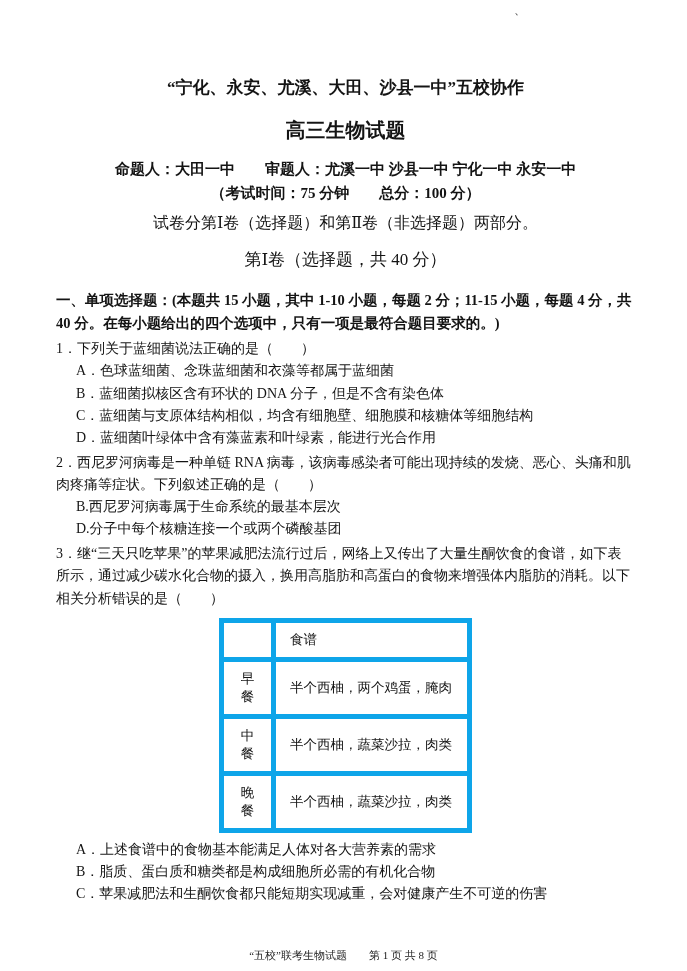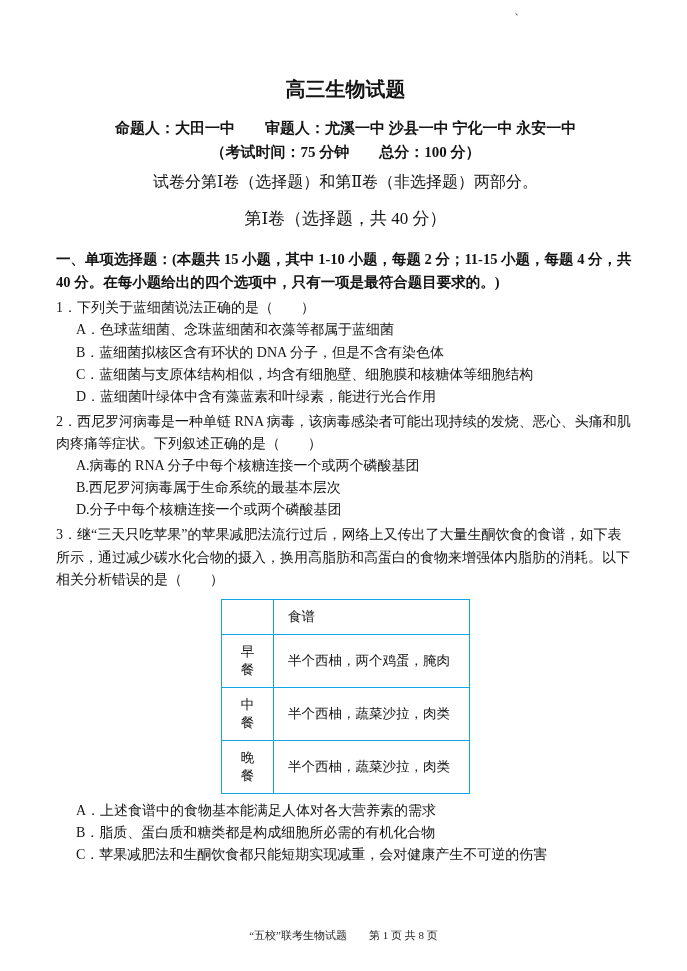--- a/index.html
+++ b/index.html
@@ -30,62 +30,62 @@
   .t-note    { font-size: 16px; font-weight: 400; text-align: center; margin: 0 0 14px; }
   .t-part    { font-size: 17px; font-weight: 400; text-align: center; margin: 12px 0 18px; }
   .section-title {
     font-size: 14.5px; font-weight: 700; line-height: 1.6; margin: 0 0 3px;
   }
   .question { margin: 0; }
   .stem   { font-size: 14px; line-height: 1.58; margin: 3px 0 0; }
   .option { font-size: 14px; line-height: 1.58; margin: 0; padding-left: 20px; }
   .diet-table { border-collapse: collapse; margin: 8px auto 6px; }
   .diet-table td, .diet-table th {
-    border: 1px solid #0ea5e9;
+    border: 5px solid #0ea5e9;
     font-size: 13.5px;
     font-weight: 400;
     padding: 8px 14px;
   }
   .diet-table .meal { width: 52px; text-align: center; }
   .diet-table .menu { min-width: 196px; text-align: left; }
   .diet-table thead th { text-align: center; }
   .footer {
     position: absolute;
-    left: 0; right: 0; bottom: 28px;
+    left: 0; right: 0; bottom: 8px;
     text-align: center;
     font-size: 11px;
     color: #1c1c1c;
   }
 </style>
 </head>
 <body>
 
 <div class="page">
 
   <span class="corner-mark">、</span>
 
+  <div class="t-coop">“宁化、永安、尤溪、大田、沙县一中”五校协作</div>
   <div class="t-subject">高三生物试题</div>
   <div class="t-setters">命题人：大田一中　　审题人：尤溪一中 沙县一中 宁化一中 永安一中</div>
   <div class="t-time">（考试时间：75 分钟　　总分：100 分）</div>
   <div class="t-note">试卷分第Ⅰ卷（选择题）和第Ⅱ卷（非选择题）两部分。</div>
   <div class="t-part">第Ⅰ卷（选择题，共 40 分）</div>
 
   <div class="section-title">一、单项选择题：(本题共 15 小题，其中 1-10 小题，每题 2 分；11-15 小题，每题 4 分，共 40 分。在每小题给出的四个选项中，只有一项是最符合题目要求的。)</div>
 
   <div class="question">
     <p class="stem">1．下列关于蓝细菌说法正确的是（　　）</p>
     <p class="option">A．色球蓝细菌、念珠蓝细菌和衣藻等都属于蓝细菌</p>
     <p class="option">B．蓝细菌拟核区含有环状的 DNA 分子，但是不含有染色体</p>
     <p class="option">C．蓝细菌与支原体结构相似，均含有细胞壁、细胞膜和核糖体等细胞结构</p>
     <p class="option">D．蓝细菌叶绿体中含有藻蓝素和叶绿素，能进行光合作用</p>
   </div>
 
   <div class="question">
     <p class="stem">2．西尼罗河病毒是一种单链 RNA 病毒，该病毒感染者可能出现持续的发烧、恶心、头痛和肌肉疼痛等症状。下列叙述正确的是（　　）</p>
-    <p class="option">A.病毒的 RNA 分子中每个核糖连接一个或两个磷酸基团</p>
     <p class="option">B.西尼罗河病毒属于生命系统的最基本层次</p>
     <p class="option">D.分子中每个核糖连接一个或两个磷酸基团</p>
   </div>
 
   <div class="question">
     <p class="stem">3．继“三天只吃苹果”的苹果减肥法流行过后，网络上又传出了大量生酮饮食的食谱，如下表所示，通过减少碳水化合物的摄入，换用高脂肪和高蛋白的食物来增强体内脂肪的消耗。以下相关分析错误的是（　　）</p>
 
     <table class="diet-table">
       <thead>
         <tr>

